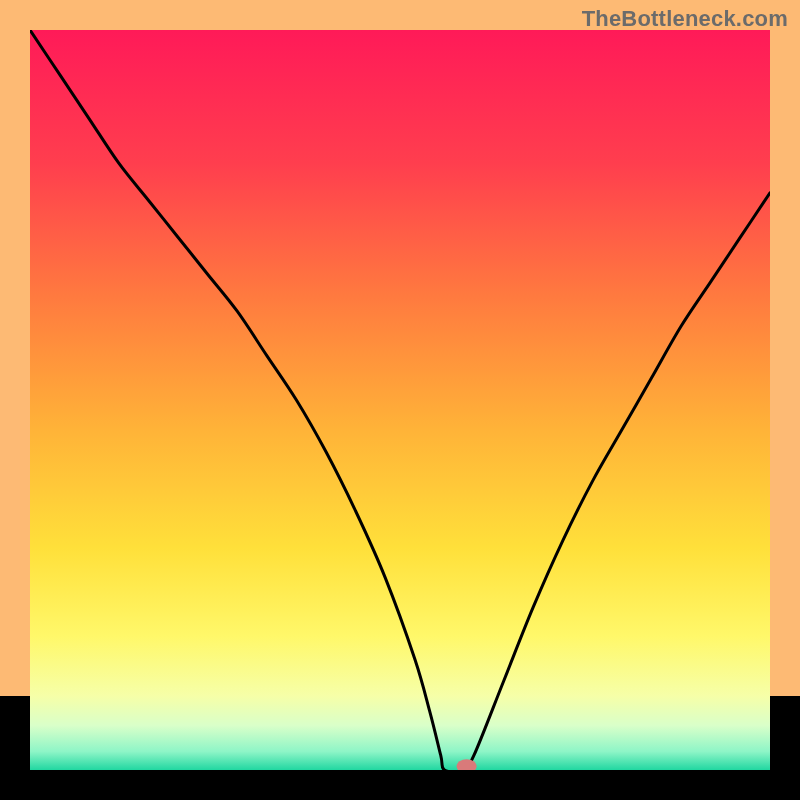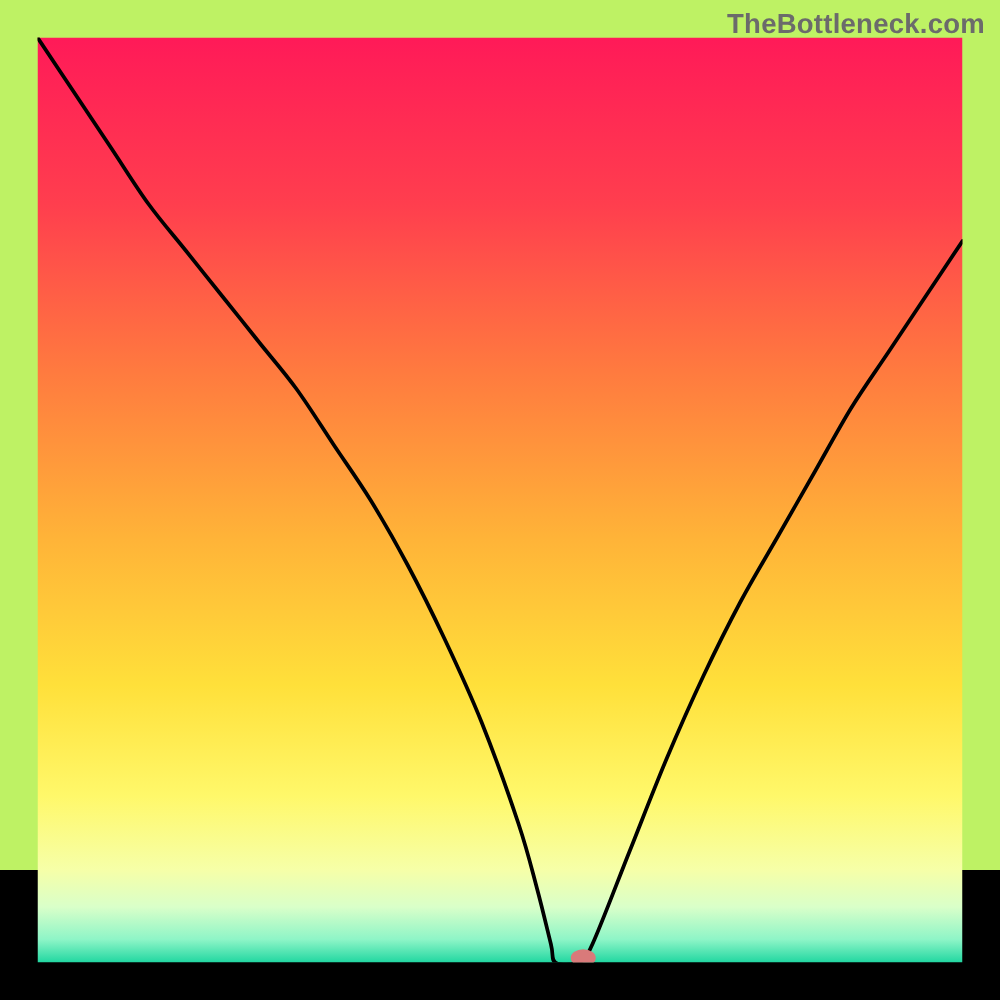--- a/index.html
+++ b/index.html
@@ -1,21 +1,21 @@
 <!DOCTYPE html>
 <html><head>
 <meta charset="utf-8">
 <style>
   * { margin: 0; padding: 0; box-sizing: border-box; }
   html, body { width: 800px; height: 800px; background: #000; overflow: hidden; }
   .wrap {
     position: relative;
     width: 800px;
     height: 696px;
-    background: #bef264;
+    background: #fdba74;
   }
   .attribution {
     position: absolute;
     top: 6px;
     right: 12px;
     font-family: "Segoe UI", Arial, sans-serif;
     font-size: 22px;
     font-weight: 600;
     color: #6b6b6b;
     letter-spacing: 0.2px;

